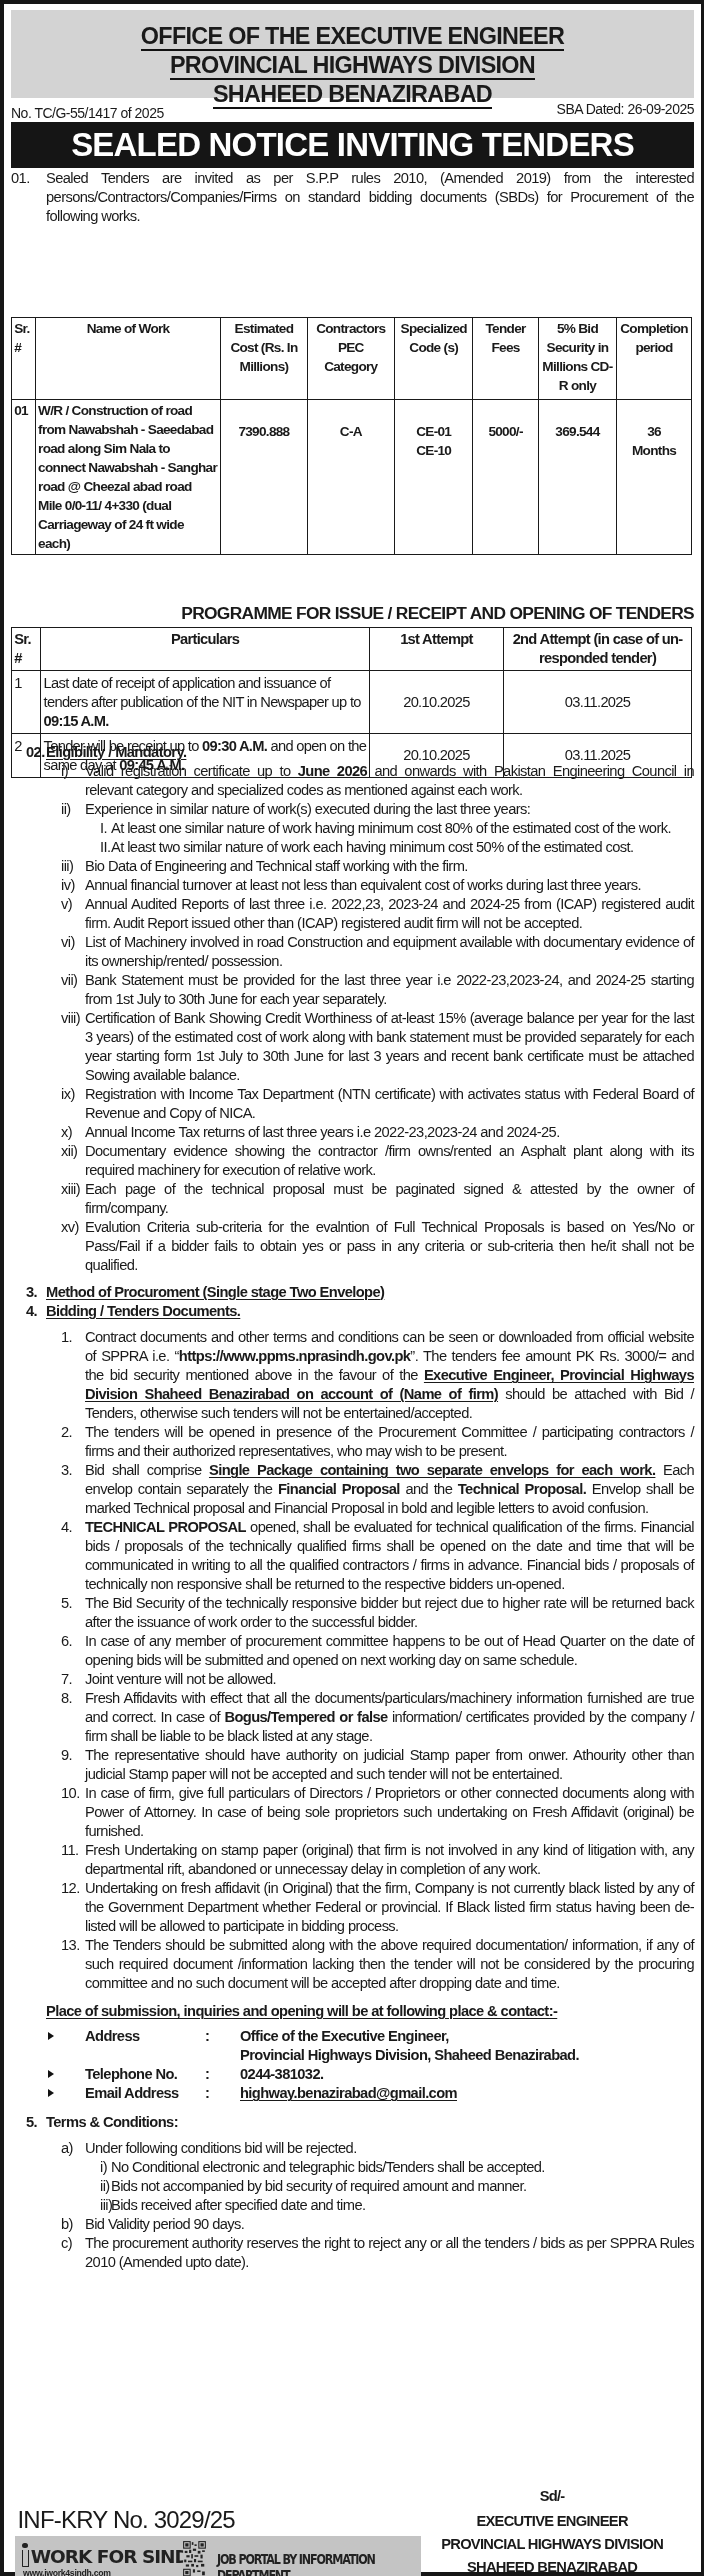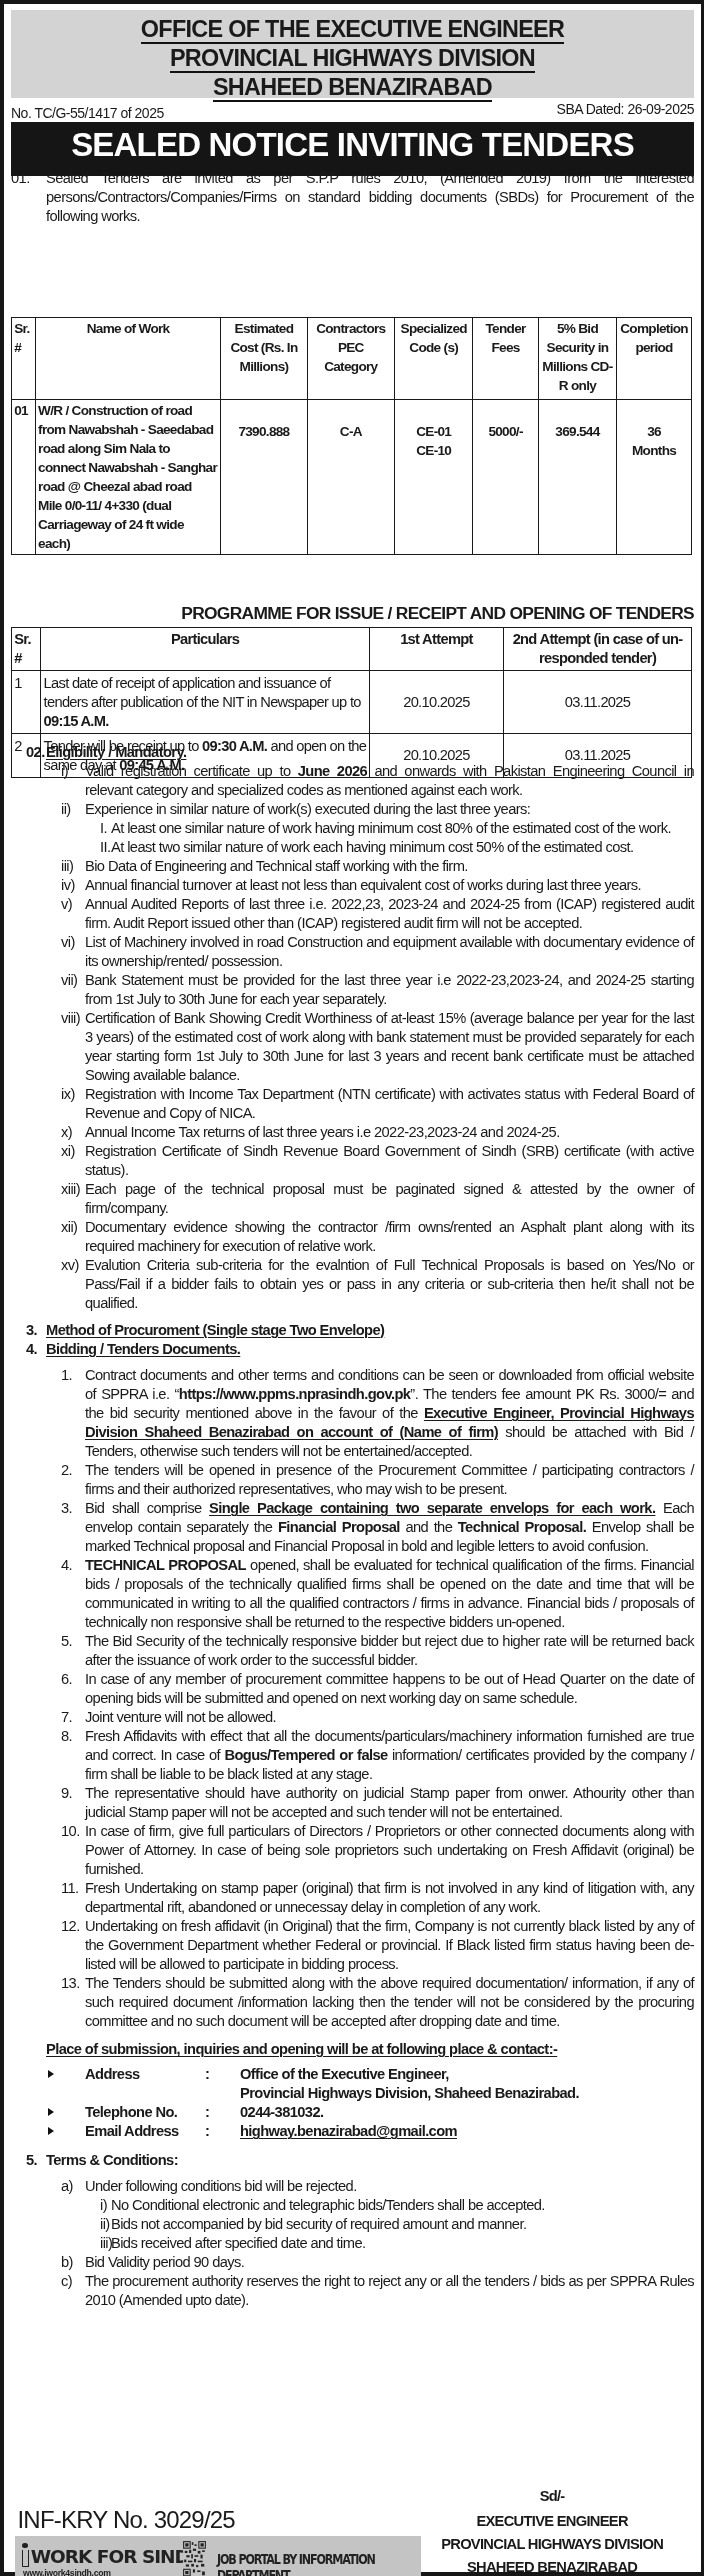--- a/index.html
+++ b/index.html
@@ -12,27 +12,27 @@
     background: #ffffff;
     font-family: "Liberation Sans", "DejaVu Sans", sans-serif;
     color: #1a1a1a;
   }
   .inner { position: absolute; left: 7px; right: 7px; top: 6px; bottom: 6px; }
 
   
   .hdr { position: absolute; left: 0; right: 0; top: 0; height: 88px; background: #d3d3d3; text-align: center; }
   .hdr .line { display: block; font-weight: bold; font-size: 23.4px; line-height: 29px; letter-spacing: -0.7px; }
   .hdr .line span { border-bottom: 2.7px solid #111; padding-bottom: 0px; }
-  .hdr .l1 { padding-top: 5px; }
+  .hdr .l1 { padding-top: 12px; }
 
   .refrow { position: absolute; left: 0; right: 0; top: 91px; height: 18.5px; font-size: 14px; letter-spacing: -0.5px; }
   .refrow .left { position: absolute; left: 0; top: 4px; }
   .refrow .right { position: absolute; right: 0; top: 0; }
 
-  .banner { position: absolute; left: 0; right: 0; top: 112px; height: 54px; background: #151515; color: #ffffff; text-align: center;
+  .banner { position: absolute; left: 0; right: 0; top: 112px; height: 46px; background: #151515; color: #ffffff; text-align: center;
             font-weight: bold; font-size: 33px; line-height: 46px; letter-spacing: -0.8px; }
 
   .txt { font-size: 14.7px; line-height: 19px; letter-spacing: -0.6px; }
   .b { font-weight: bold; }
   .u { text-decoration: underline; text-decoration-thickness: 1.1px; text-underline-offset: 2.2px; }
 
   .para01 { position: absolute; left: 0; right: 0; top: 159px; }
   .numcol { position: absolute; left: 0; width: 35px; }
   .bodycol { margin-left: 35px; text-align: justify; }
 
@@ -216,30 +216,26 @@
         </div>
     <div class="item lvl1">
           <span class="n">ix)</span>
           <div class="t">Registration with Income Tax Department (NTN certificate) with activates status with Federal Board of Revenue and Copy of NICA.</div>
         </div>
     <div class="item lvl1">
           <span class="n">x)</span>
           <div class="t">Annual Income Tax returns of last three years i.e 2022-23,2023-24 and 2024-25.</div>
         </div>
     <div class="item lvl1">
-          <span class="n">xi)</span>
-          <div class="t">Registration Certificate of Sindh Revenue Board Government of Sindh (SRB) certificate (with active status).</div>
+          <span class="n">xii)</span>
+          <div class="t">Documentary evidence showing the contractor /firm owns/rented an Asphalt plant along with its required machinery for execution of relative work.</div>
         </div>
     <div class="item lvl1">
           <span class="n">xiii)</span>
           <div class="t">Each page of the technical proposal must be paginated signed &amp; attested by the owner of firm/company.</div>
-        </div>
-    <div class="item lvl1">
-          <span class="n">xii)</span>
-          <div class="t">Documentary evidence showing the contractor /firm owns/rented an Asphalt plant along with its required machinery for execution of relative work.</div>
         </div>
     <div class="item lvl1">
           <span class="n">xv)</span>
           <div class="t">Evalution Criteria sub-criteria for the evalntion of Full Technical Proposals is based on Yes/No or Pass/Fail if a bidder fails to obtain yes or pass in any criteria or sub-criteria then he/it shall not be qualified.</div>
         </div>
 
     <div class="item head2" style="margin-top:7.6px">
       <span class="n">3.</span>
       <div class="t"><span class="u">Method of Procuroment (Single stage Two Envelope)</span></div>
     </div>

